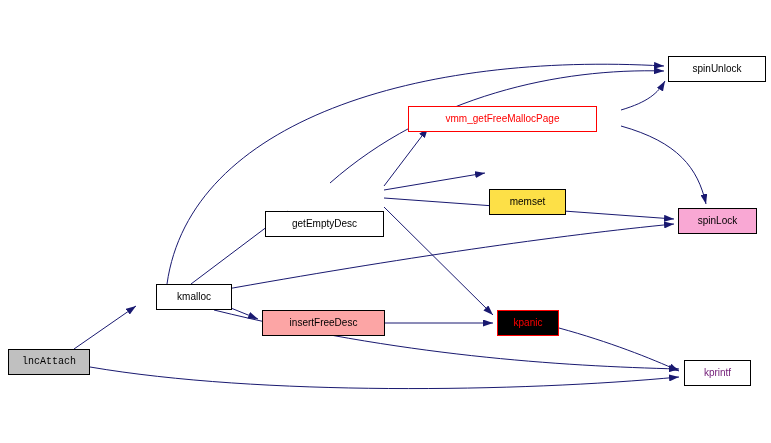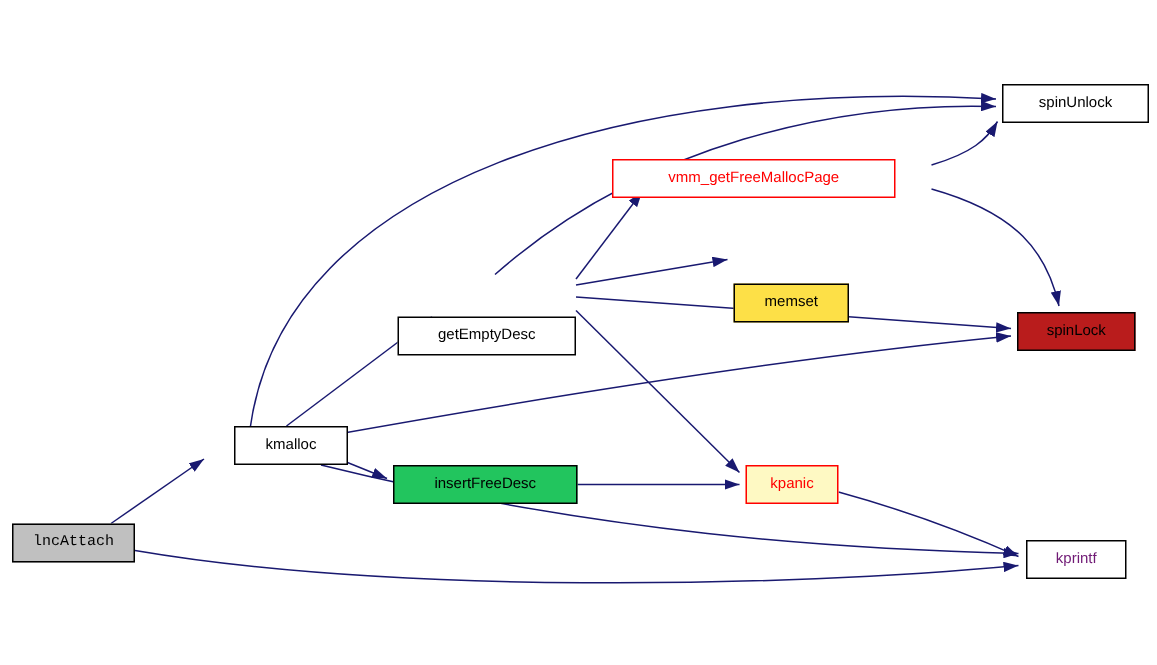--- a/index.html
+++ b/index.html
@@ -73,45 +73,45 @@
   </svg>
 
   <div class="node" style="left: 8px; top: 349px; width: 82px; height: 26px; background: rgb(192, 192, 192); border-color: rgb(0, 0, 0); color: rgb(0, 0, 0); font-family: Liberation Mono, monospace;">
     <span class="node-label">lncAttach</span>
   </div>
 
   <div class="node" style="left: 156px; top: 284px; width: 76px; height: 26px; background: rgb(255, 255, 255); border-color: rgb(0, 0, 0); color: rgb(0, 0, 0);">
     <span class="node-label">kmalloc</span>
   </div>
 
-  <div class="node" style="left: 262px; top: 310px; width: 123px; height: 26px; background: #22c55e; border-color: rgb(0, 0, 0); color: rgb(0, 0, 0);">
+  <div class="node" style="left: 262px; top: 310px; width: 123px; height: 26px; background: #fca5a5; border-color: rgb(0, 0, 0); color: rgb(0, 0, 0);">
     <span class="node-label">insertFreeDesc</span>
   </div>
 
   <div class="node" style="left: 265px; top: 183px; width: 119px; height: 26px; background: rgb(255, 255, 255); border-color: rgb(0, 0, 0); color: rgb(0, 0, 0); margin-top: 28px;">
     <span class="node-label">getEmptyDesc</span>
   </div>
 
   <div class="node" style="left: 408px; top: 106px; width: 189px; height: 26px; background: rgb(255, 255, 255); border-color: rgb(255, 0, 0); color: rgb(255, 0, 0);">
     <span class="node-label">vmm_getFreeMallocPage</span>
   </div>
 
   <div class="node" style="left: 489px; top: 157px; width: 77px; height: 26px; background: #fde047; border-color: rgb(0, 0, 0); color: rgb(0, 0, 0); margin-top: 32px;">
     <span class="node-label">memset</span>
   </div>
 
   <div class="node" style="left: 668px; top: 56px; width: 98px; height: 26px; background: rgb(255, 255, 255); border-color: rgb(0, 0, 0); color: rgb(0, 0, 0);">
     <span class="node-label">spinUnlock</span>
   </div>
 
-  <div class="node" style="left: 678px; top: 208px; width: 79px; height: 26px; background: #b91c1c; border-color: rgb(0, 0, 0); color: rgb(0, 0, 0);">
+  <div class="node" style="left: 678px; top: 208px; width: 79px; height: 26px; background: #f9a8d4; border-color: rgb(0, 0, 0); color: rgb(0, 0, 0);">
     <span class="node-label">spinLock</span>
   </div>
 
-  <div class="node" style="left: 497px; top: 310px; width: 62px; height: 26px; background: #fef9c3; border-color: rgb(255, 0, 0); color: rgb(255, 0, 0);">
+  <div class="node" style="left: 497px; top: 310px; width: 62px; height: 26px; background: #000000; border-color: rgb(255, 0, 0); color: rgb(255, 0, 0);">
     <span class="node-label">kpanic</span>
   </div>
 
   <div class="node" style="left: 684px; top: 360px; width: 67px; height: 26px; background: rgb(255, 255, 255); border-color: rgb(0, 0, 0); color: #701a75;">
     <span class="node-label">kprintf</span>
   </div>
 
 </div>
 
 </body></html>

